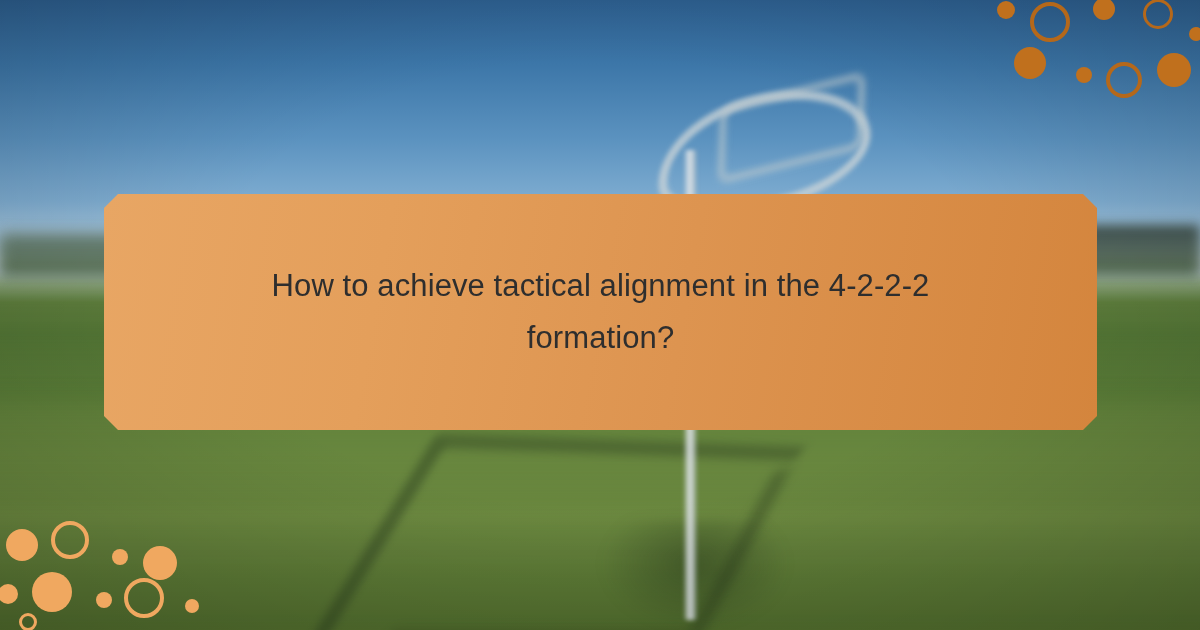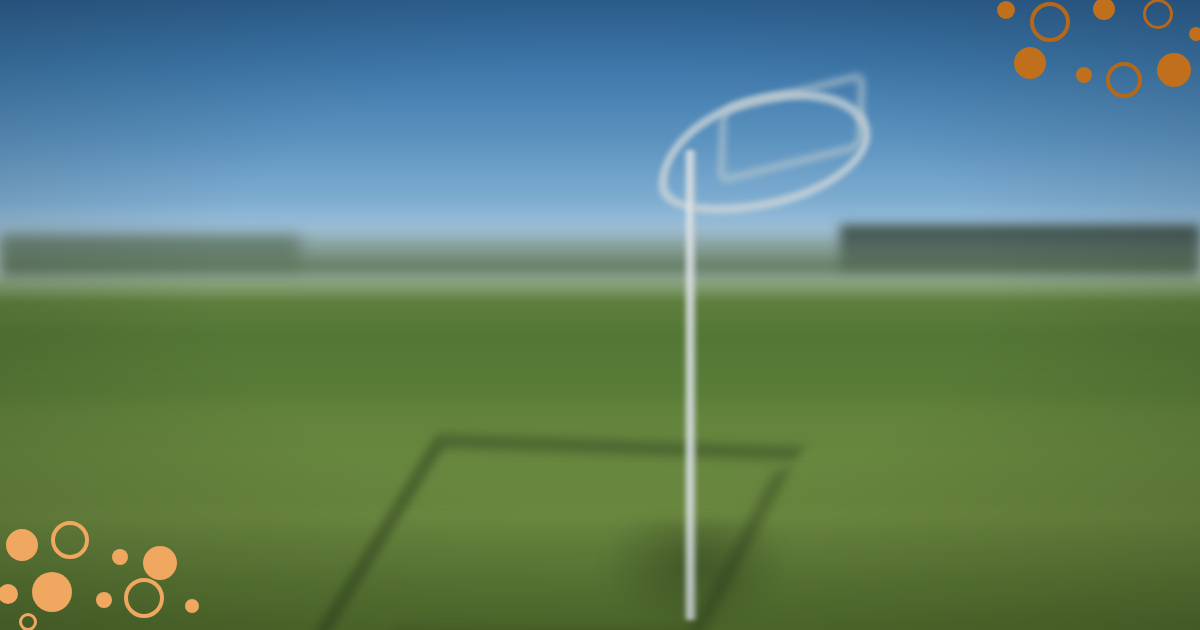--- a/index.html
+++ b/index.html
@@ -222,14 +222,17 @@
       <div class="dot" style="left: 112px; top: 549px; width: 16px; height: 16px; background: rgb(240, 168, 96);"></div>
       <div class="dot" style="left: 143px; top: 546px; width: 34px; height: 34px; background: rgb(240, 168, 96);"></div>
       <div class="dot" style="left: -2px; top: 584px; width: 20px; height: 20px; background: rgb(240, 168, 96);"></div>
       <div class="dot" style="left: 32px; top: 572px; width: 40px; height: 40px; background: rgb(240, 168, 96);"></div>
       <div class="dot" style="left: 96px; top: 592px; width: 16px; height: 16px; background: rgb(240, 168, 96);"></div>
       <div class="dot" style="left: 124px; top: 578px; width: 40px; height: 40px; border: 4px solid rgb(240, 168, 96); box-sizing: border-box; background: transparent;"></div>
       <div class="dot" style="left: 185px; top: 599px; width: 14px; height: 14px; background: rgb(240, 168, 96);"></div>
       <div class="dot" style="left: 19px; top: 613px; width: 18px; height: 18px; border: 3px solid rgb(240, 168, 96); box-sizing: border-box; background: transparent;"></div>
     </div>
 
+  <div class="banner">
+    <div class="banner-title">How to achieve tactical alignment in the 4-2-2-2 formation?</div>
+  </div>
 
 </div>
 
 </body></html>

